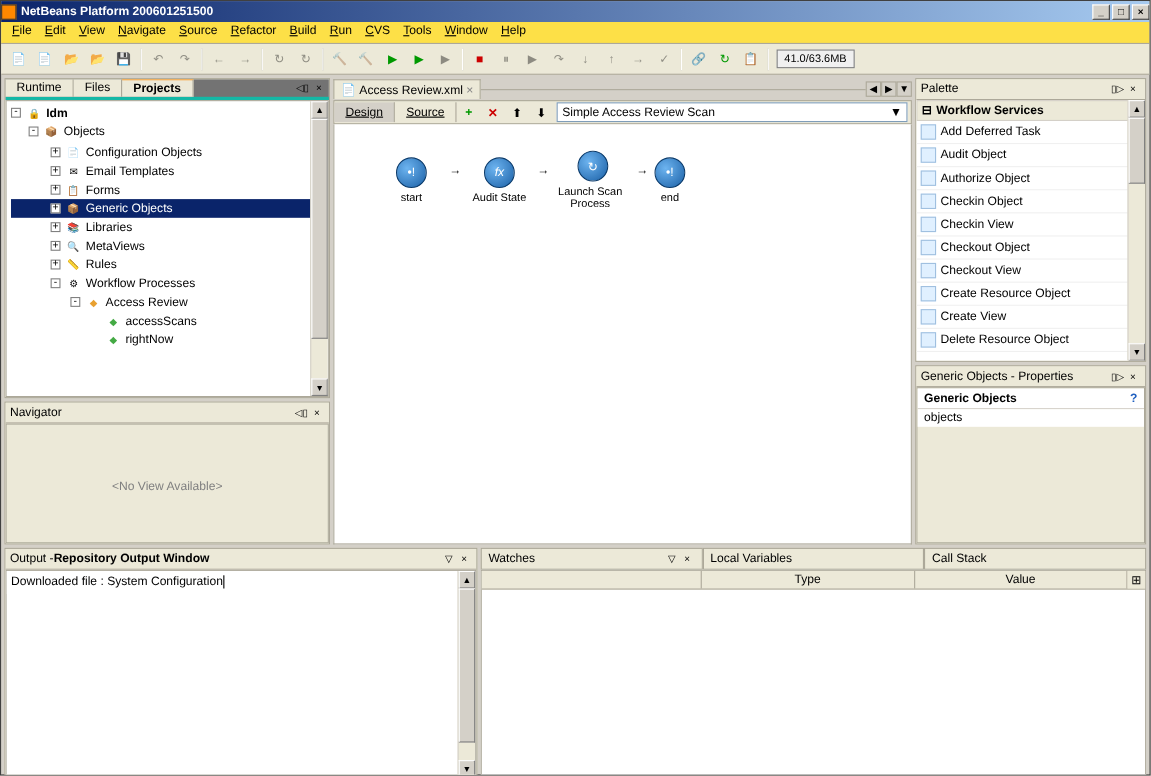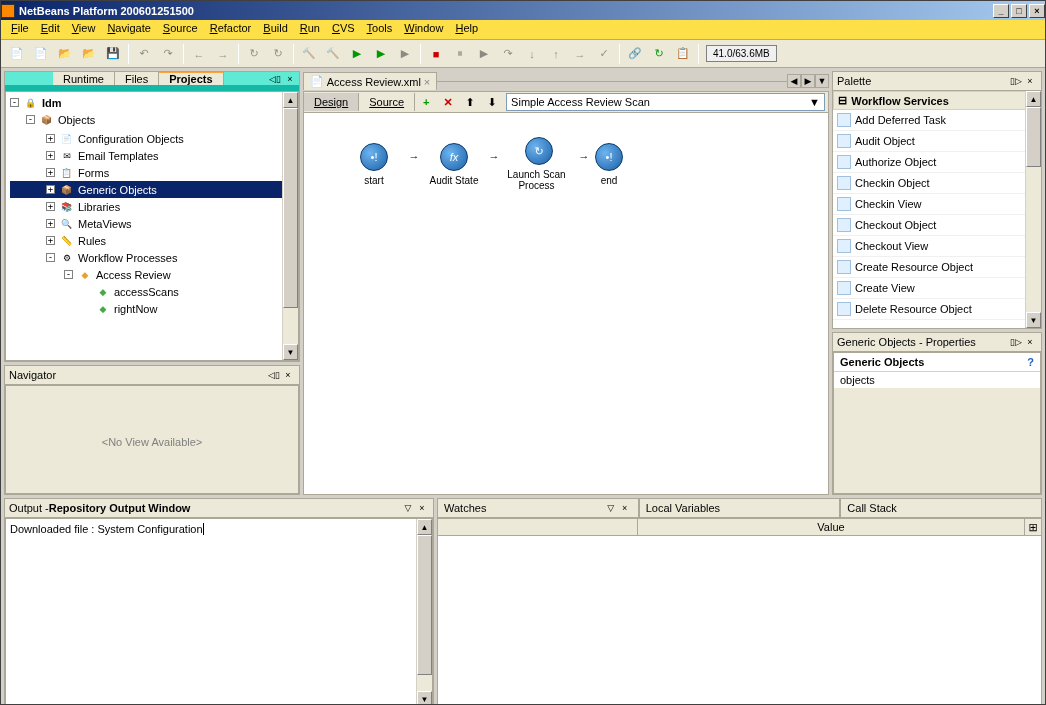--- a/index.html
+++ b/index.html
@@ -11,21 +11,21 @@
 .menubar { height: 20px; background: #fde047; display: flex; align-items: flex-start; padding: 0 4px; border-bottom: 1px solid #aca899; }
 .menu-item { padding: 2px 6px; cursor: pointer; }
 .menu-item span.u { text-decoration: underline; }
 .toolbar { height: 28px; background: #ece9d8; display: flex; align-items: center; padding: 2px 4px; border-bottom: 1px solid #aca899; gap: 0; }
 .tb-btn { width: 22px; height: 22px; display: flex; align-items: center; justify-content: center; margin: 0 1px; }
 .tb-sep { width: 1px; height: 20px; background: #aca899; margin: 0 3px; border-right: 1px solid #fff; }
 .mem { border: 1px solid #808080; background: #f0f0f0; padding: 2px 6px; font-size: 10px; margin-left: 4px; }
 .main { display: flex; height: 430px; padding: 3px; gap: 3px; }
 .left-col { width: 296px; display: flex; flex-direction: column; gap: 3px; }
 .panel { border: 1px solid #aca899; background: #ece9d8; display: flex; flex-direction: column; overflow: hidden; }
-.panel-tabs { display: flex; background: #5eead4; height: 19px; border-bottom: 6px solid #14b8a6; padding-left: 48px; }
+.panel-tabs { display: flex; background: #737373; height: 19px; border-bottom: 3px solid #14b8a6; }
 .tab { padding: 2px 10px; border-right: 1px solid #aca899; display: flex; align-items: center; gap: 3px; cursor: pointer; background: #ece9d8; }
 .tab.active { background: #ece9d8; font-weight: bold; border-top: 2px solid #f8a53e; margin-top: -1px; }
 .tab-icons { margin-left: auto; display: flex; align-items: center; padding: 0 2px; gap: 1px; }
 .small-btn { width: 14px; height: 14px; display: flex; align-items: center; justify-content: center; font-size: 9px; cursor: pointer; }
 .panel-header { height: 19px; display: flex; align-items: center; padding: 0 4px; border-bottom: 1px solid #aca899; background: #ece9d8; }
 .panel-body { flex: 1; background: #fff; border: 1px solid #aca899; overflow: auto; position: relative; }
 .panel-body.gray { background: #ece9d8; }
 .tree { padding: 2px; }
 .tree-row { display: flex; align-items: center; height: 17px; padding: 0 2px; cursor: pointer; white-space: nowrap; }
 .tree-row.selected { background: #0a246a; color: #fff; }
@@ -400,18 +400,19 @@
       <div class="dbg-tab">
           <span>Local Variables</span>
         </div>
       <div class="dbg-tab">
           <span>Call Stack</span>
         </div>
     </div>
     <div class="dbg-body">
       <div class="th-row">
         <div class="th" style="flex:0 0 200px;border-right:1px solid #aca899"></div>
+        <div class="th">Type</div>
         <div class="th">Value</div>
         <div style="width:16px;background:#ece9d8;display:flex;align-items:center;justify-content:center">⊞</div>
       </div>
     </div>
   </div>
 </div>
 
 </body></html>

